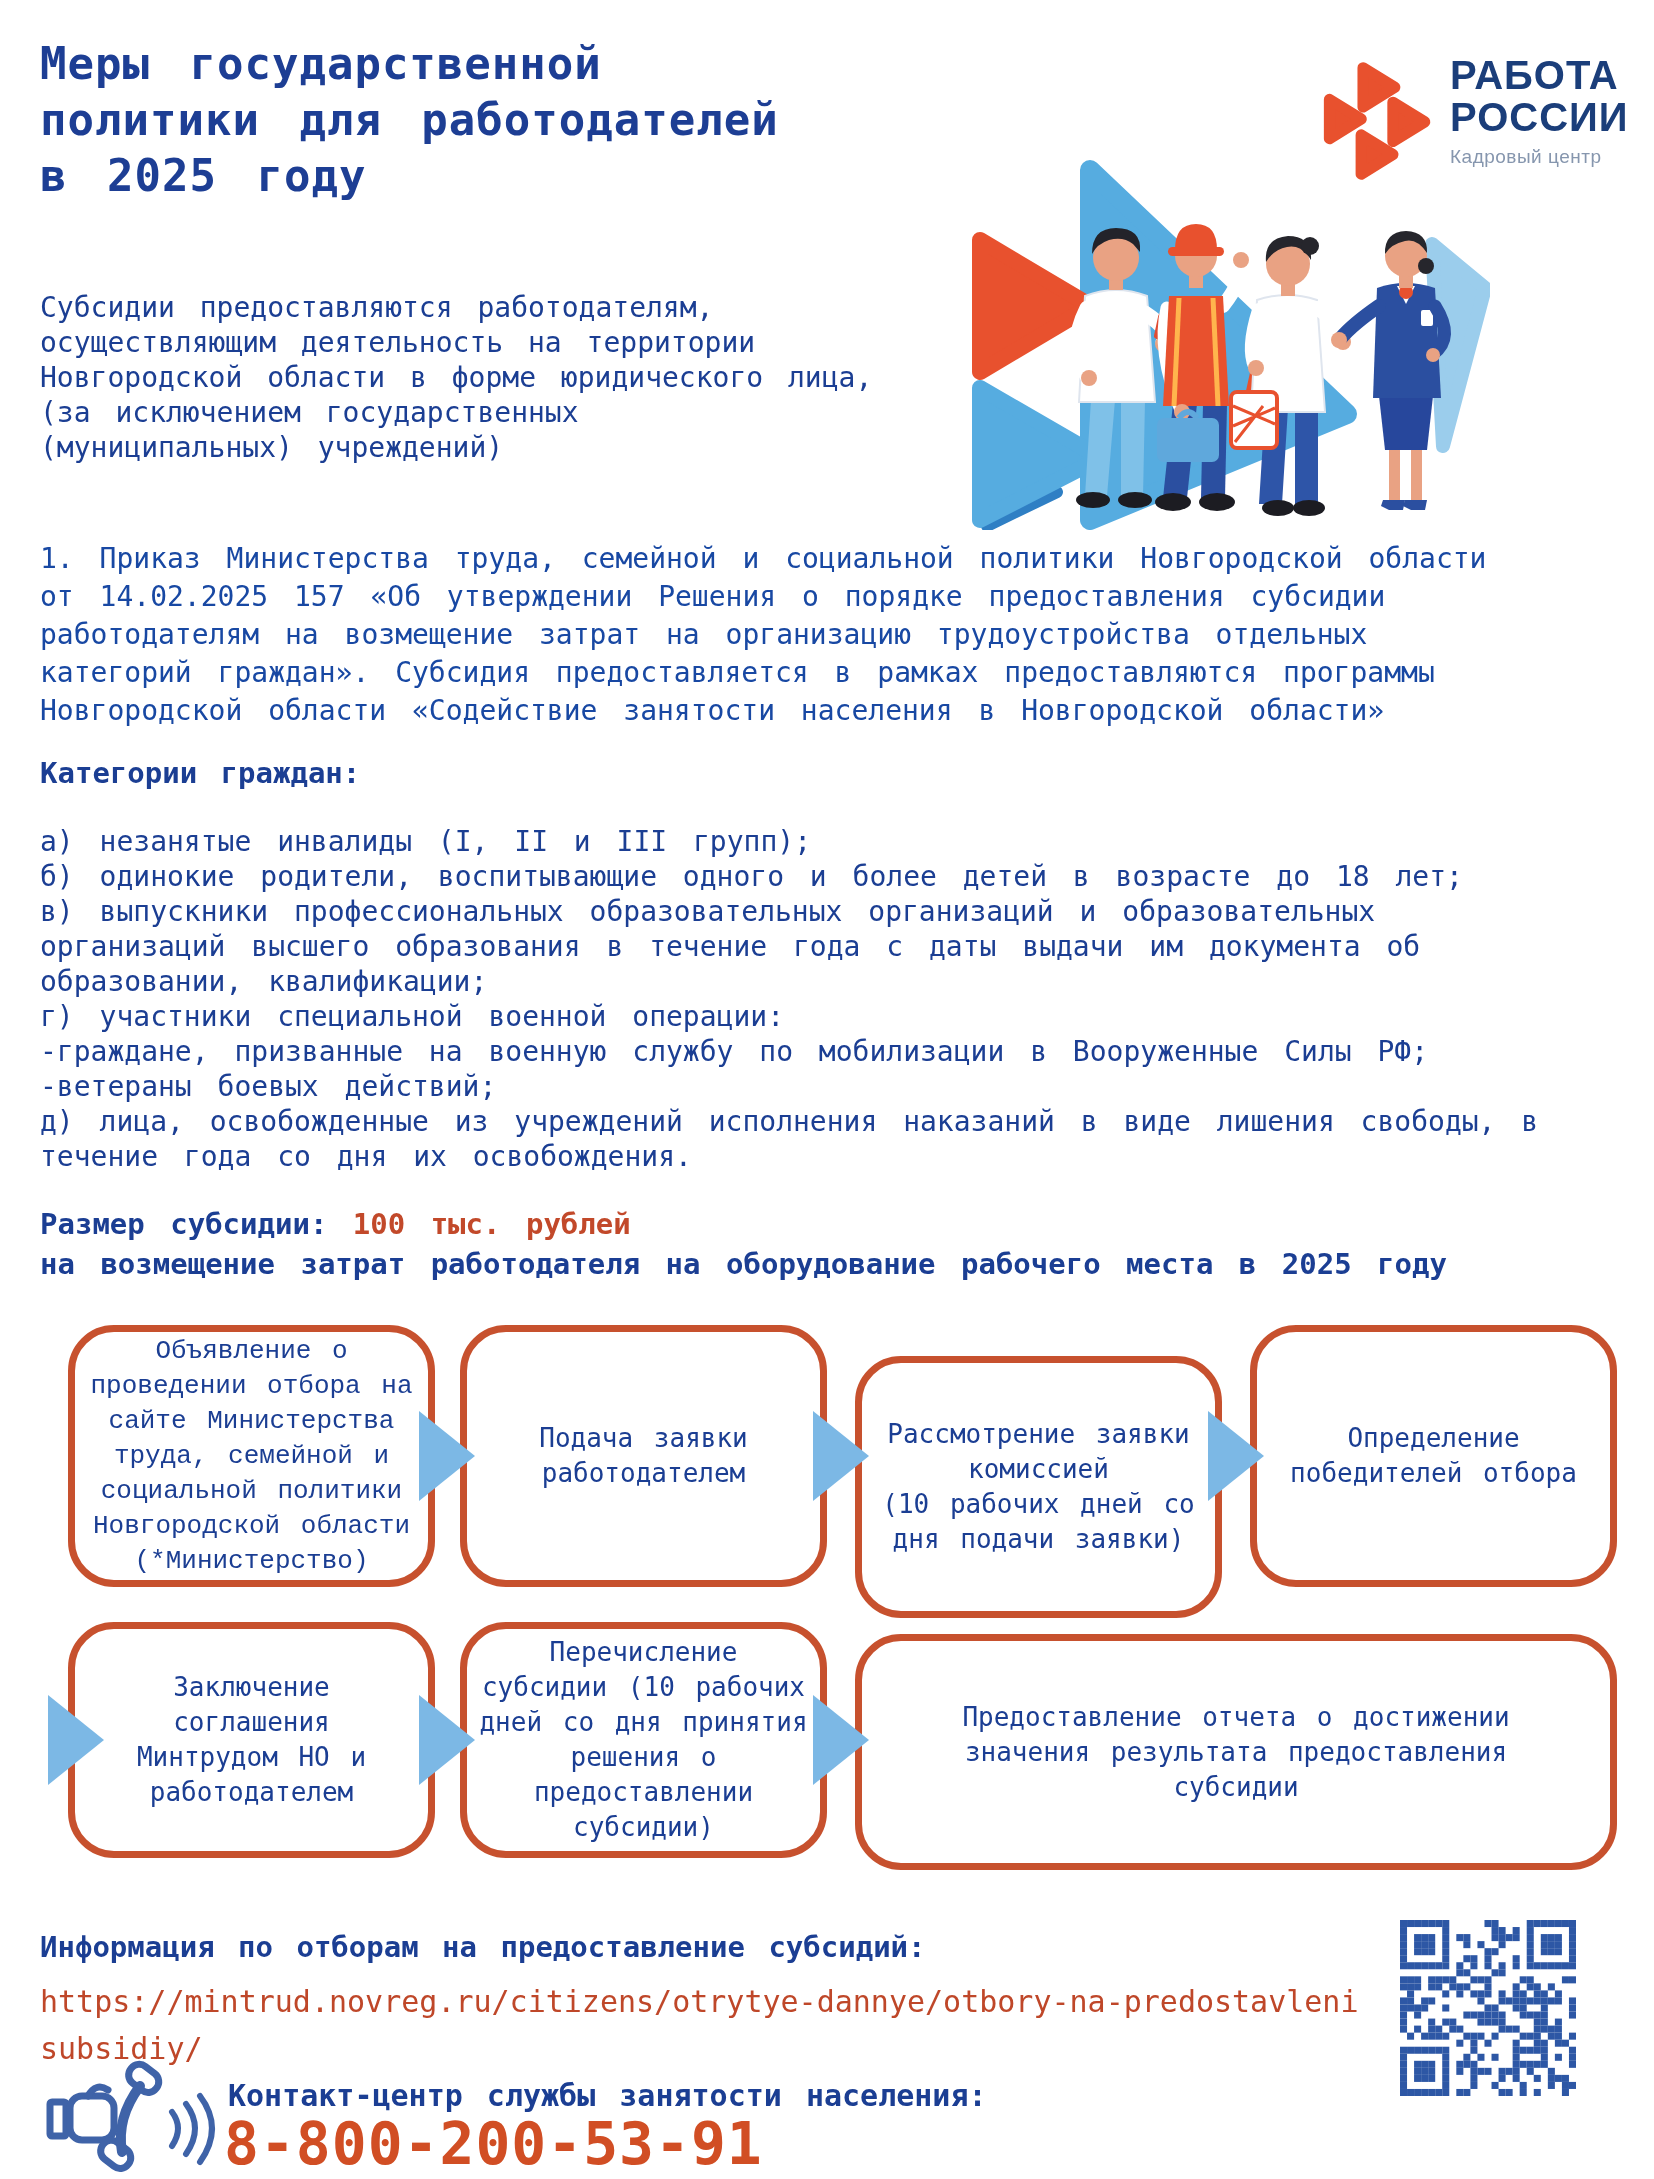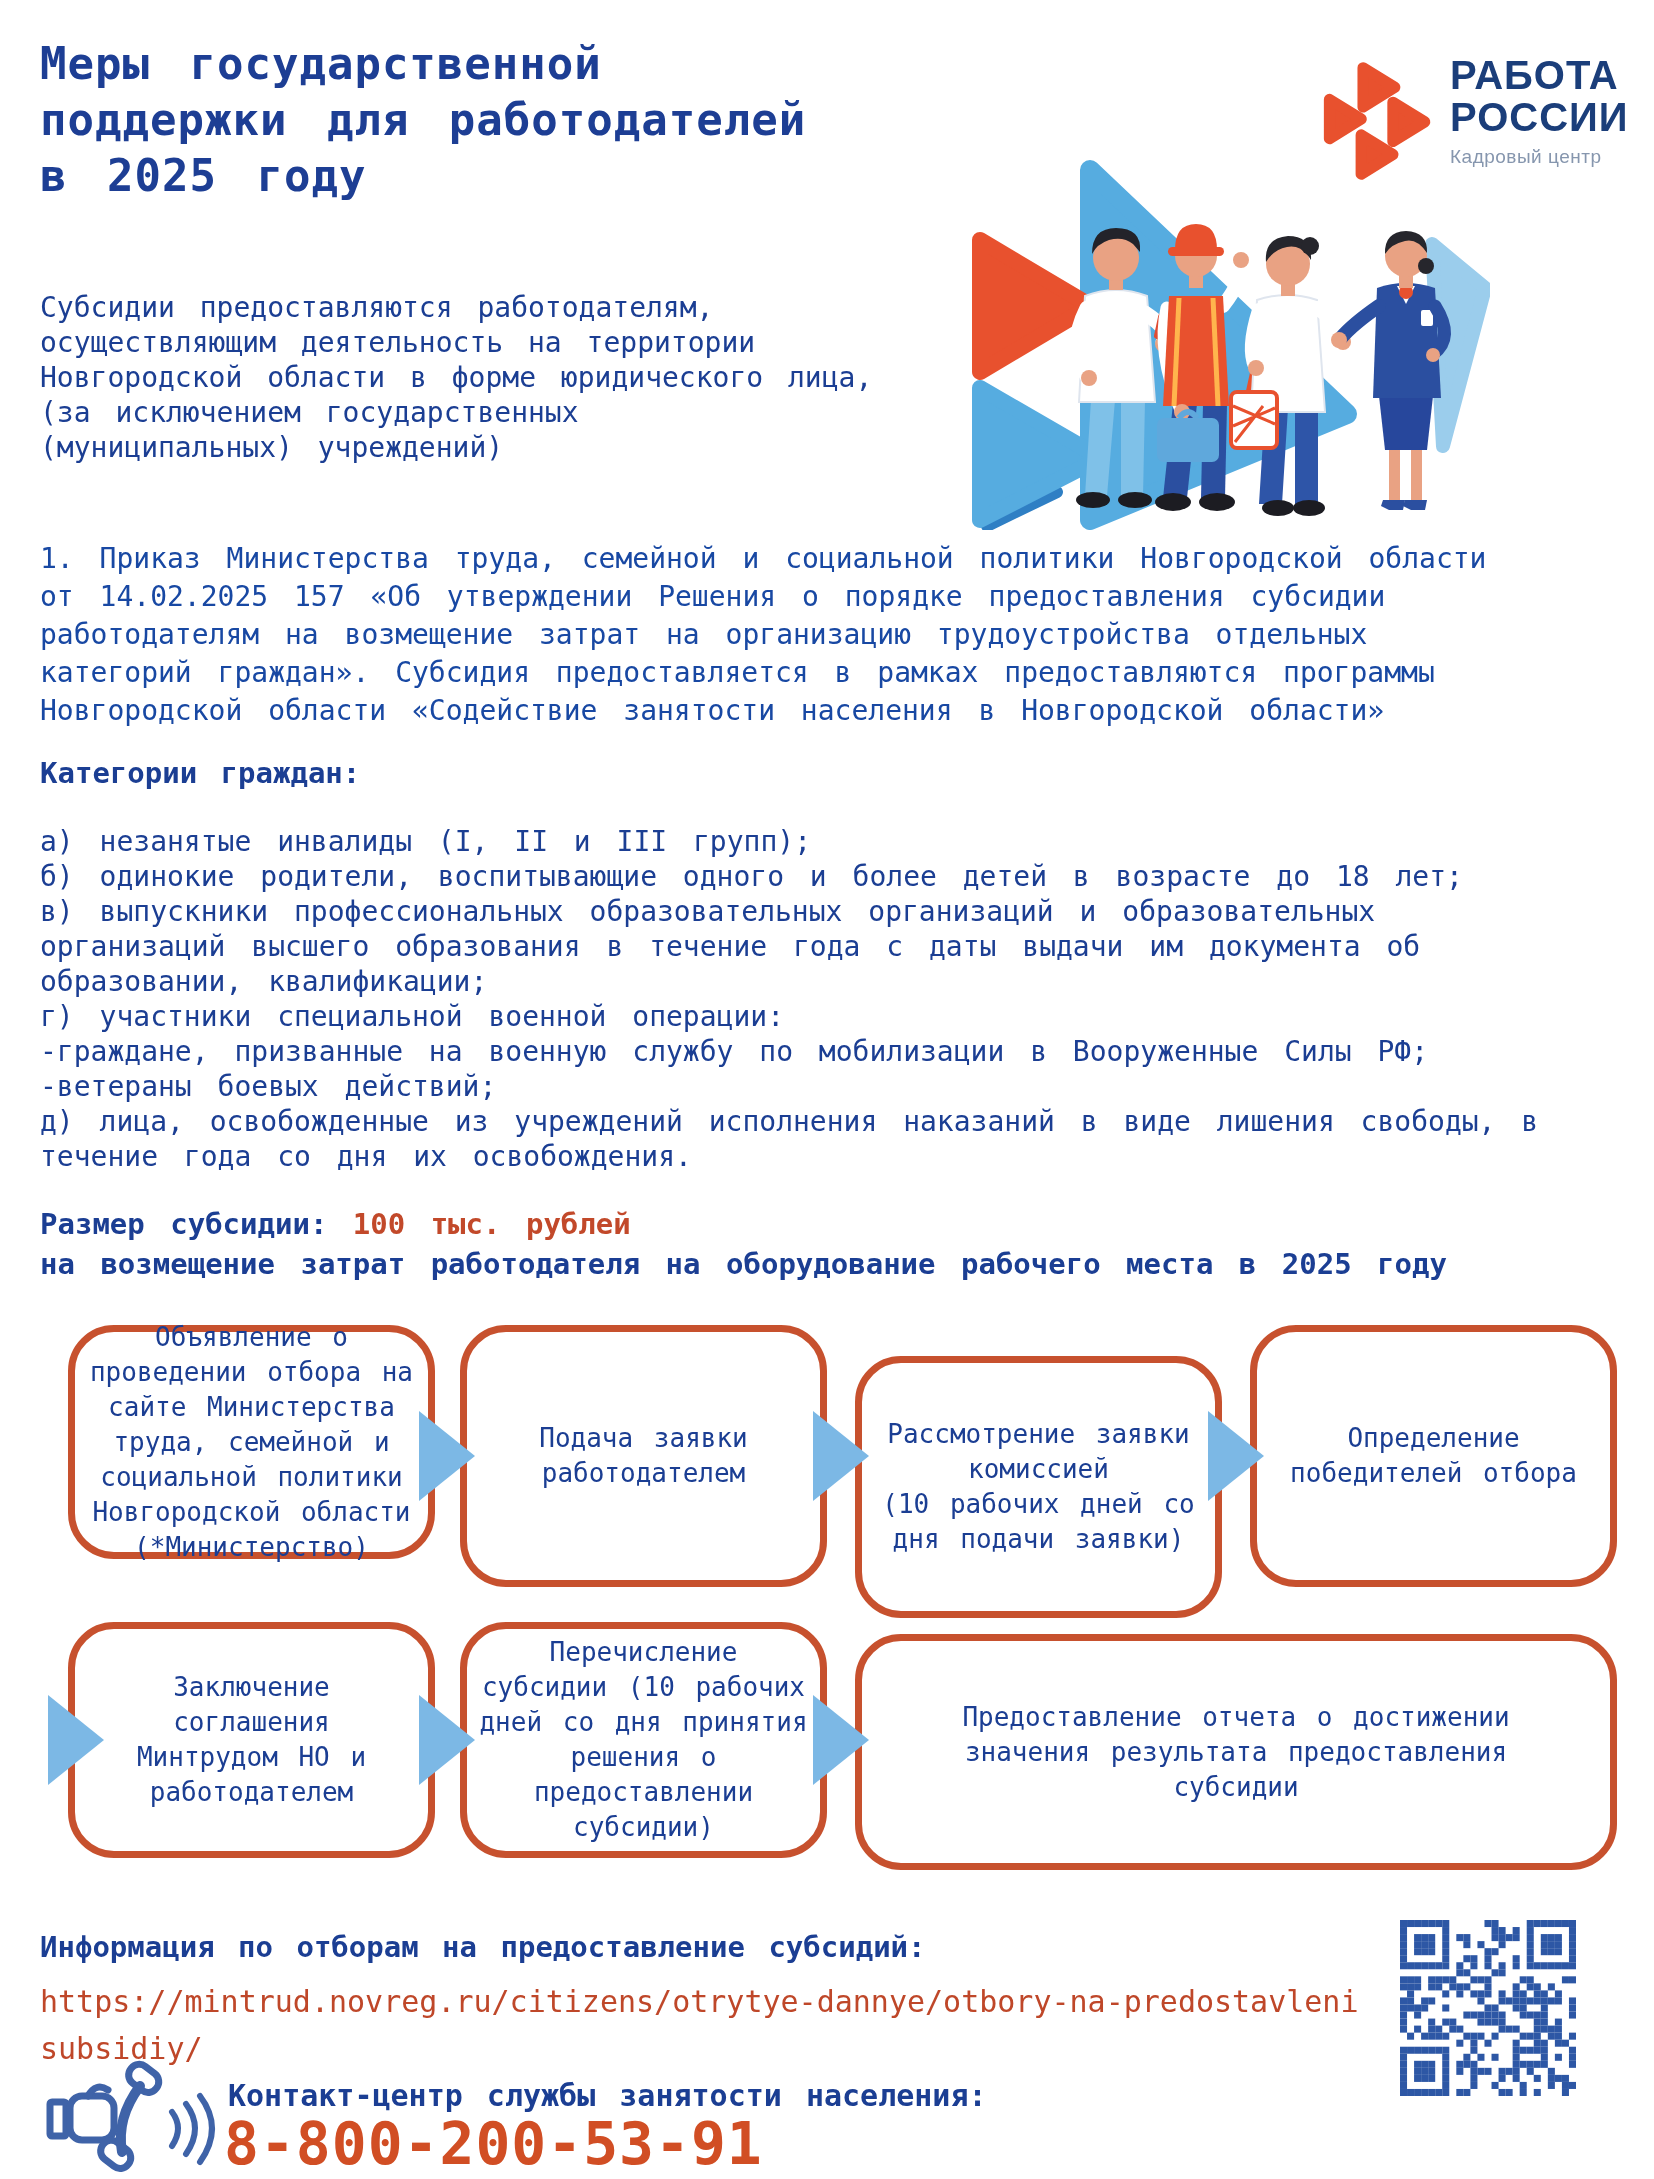--- a/index.html
+++ b/index.html
@@ -39,21 +39,21 @@
   .phone{left:224px;top:2110px;font-size:58px;font-weight:bold;color:#d14e24;letter-spacing:1px;}
   .ln{white-space:pre;}
 </style>
 </head>
 <body>
 
 <div class="page">
 
   <div class="abs title">
     <div>Меры государственной</div>
-    <div>поддержки для работодателей</div>
+    <div>политики для работодателей</div>
     <div>в 2025 году</div>
   </div>
 
   <div class="abs logo">
     <svg width="112" height="132" viewBox="0 0 120 132">
       <g fill="#e8512e" stroke="#e8512e" stroke-width="12" stroke-linejoin="round">
         <path d="M44,10 l34,21 l-34,21 Z"></path>
         <path d="M8,44  l34,21 l-34,21 Z"></path>
         <path d="M76,47 l34,21 l-34,21 Z"></path>
         <path d="M42,82 l34,21 l-34,21 Z"></path>
@@ -180,21 +180,21 @@
       <div class="ln">-ветераны боевых действий;</div>
       <div class="ln">д) лица, освобожденные из учреждений исполнения наказаний в виде лишения свободы, в</div>
       <div class="ln">течение года со дня их освобождения.</div>
     </div>
 
   <div class="abs subsidy">
     <div><span>Размер субсидии: </span><span class="amount">100 тыс. рублей</span></div>
     <div>на возмещение затрат работодателя на оборудование рабочего места в 2025 году</div>
   </div>
 
-  <div class="fbox" style="left:68px;top:1325px;width:367px;height:234px;">
+  <div class="fbox" style="left:68px;top:1325px;width:367px;height:262px;font-family:Liberation Mono, monospace;">
       <div class="ln">Объявление о</div>
       <div class="ln">проведении отбора на</div>
       <div class="ln">сайте Министерства</div>
       <div class="ln">труда, семейной и</div>
       <div class="ln">социальной политики</div>
       <div class="ln">Новгородской области</div>
       <div class="ln">(*Министерство)</div>
     </div>
   <div class="fbox" style="left:460px;top:1325px;width:367px;height:262px;">
       <div class="ln">Подача заявки</div>

